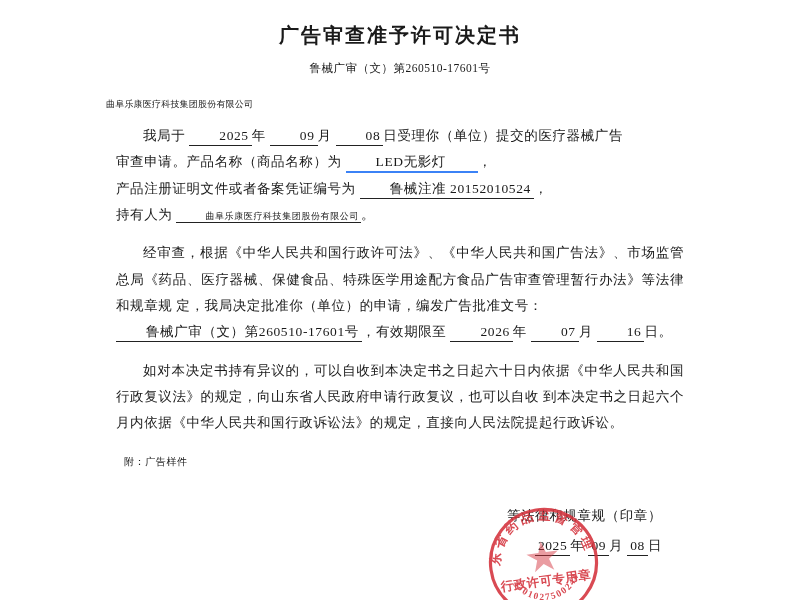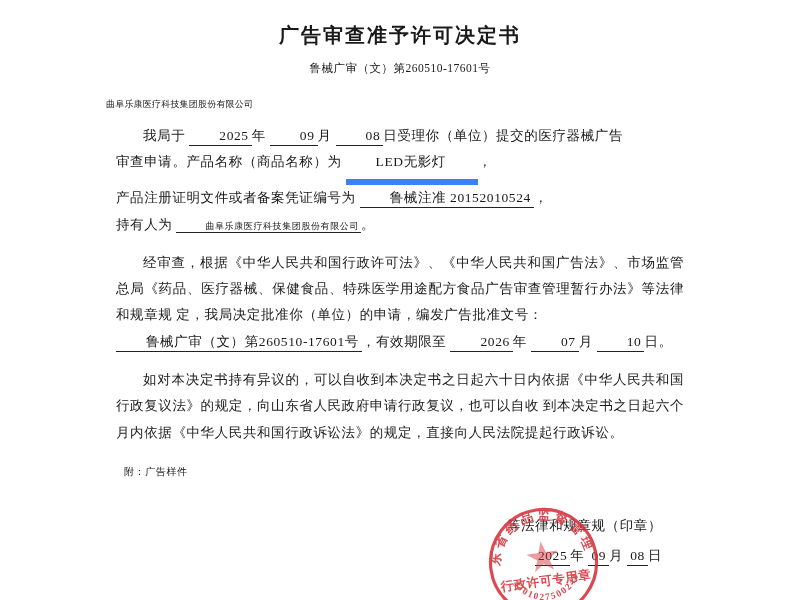--- a/index.html
+++ b/index.html
@@ -61,22 +61,22 @@
     line-height: 1.25;
   }
   .ul-small {
     border-bottom: 1px solid #222;
     padding: 0 2px;
     display: inline-block;
     font-size: 9px;
     line-height: 1.35;
   }
   .ul-wide {
-    border-bottom: 6px solid #3b82f6;
-    padding: 0 32px 8px 3px;
+    border-bottom: 2px solid #3b82f6;
+    padding: 0 32px 0 3px;
     display: inline-block;
     line-height: 1.25;
   }
   .attach {
     margin-top: 16px;
     text-indent: 2em;
     font-size: 10px;
     letter-spacing: 0.6px;
   }
   .sign-block {
@@ -125,21 +125,21 @@
       <span>产品注册证明文件或者备案凭证编号为</span>
       <span class="ul">鲁械注准 20152010524</span><span>，</span><br>
       <span>持有人为</span>
       <span class="ul-small">曲阜乐康医疗科技集团股份有限公司</span><span>。</span>
     </p>
 
     <p class="para"><span>经审查，根据《中华人民共和国行政许可法》、《中华人民共和国广告法》、市场监管总局《药品、医疗器械、保健食品、特殊医学用途配方食品广告审查管理暂行办法》等法律和规章规  定，我局决定批准你（单位）的申请，编发广告批准文号：</span><br>
       <span class="ul">鲁械广审（文）第260510-17601号</span><span>，有效期限至</span>
       <span class="ul">2026</span><span>年</span>
       <span class="ul">07</span><span>月</span>
-      <span class="ul">10</span><span>日。</span>
+      <span class="ul">16</span><span>日。</span>
     </p>
 
     <p class="para">如对本决定书持有异议的，可以自收到本决定书之日起六十日内依据《中华人民共和国行政复议法》的规定，向山东省人民政府申请行政复议，也可以自收  到本决定书之日起六个月内依据《中华人民共和国行政诉讼法》的规定，直接向人民法院提起行政诉讼。</p>
 
     <div class="attach">附：广告样件</div>
 
     <div class="sign-block">
       <div>等法律和规章规（印章）</div>
       <div class="sign-date nowrap">
         <span class="ul">2025</span><span>年</span>

